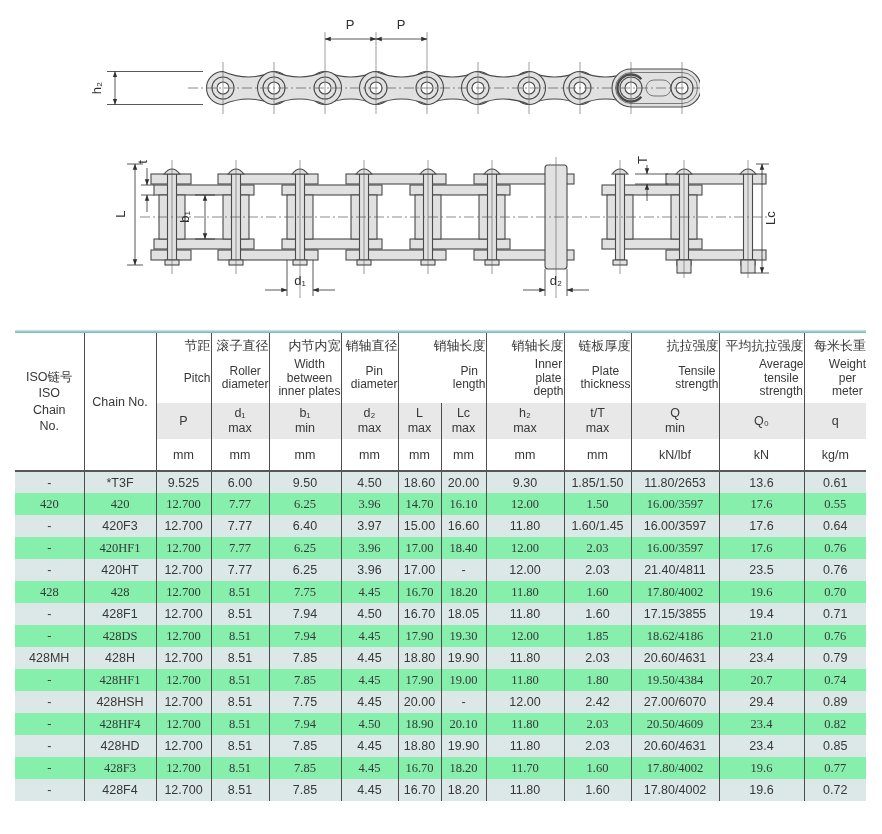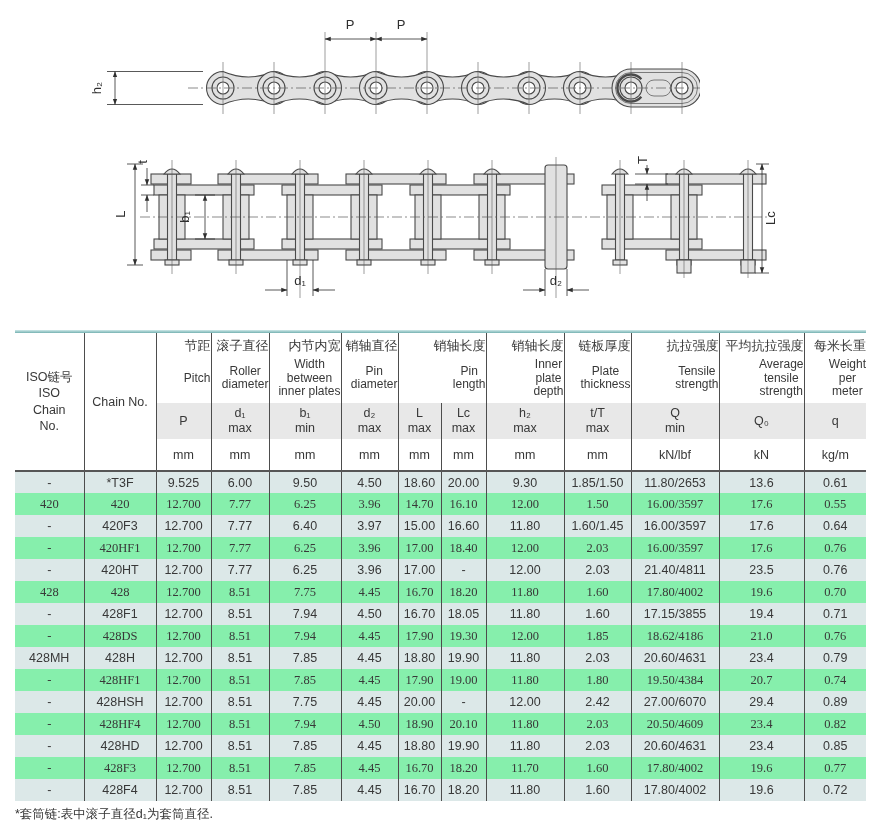--- a/index.html
+++ b/index.html
@@ -599,14 +599,13 @@
         <td>11.80</td>
         <td>1.60</td>
         <td>17.80/4002</td>
         <td>19.6</td>
         <td>0.72</td>
       </tr>
     </tbody>
 </table>
 
 <div class="notes">
-  <div>*套筒链:表中滚子直径d₁为套筒直径.</div>
 </div>
 
 </body></html>

